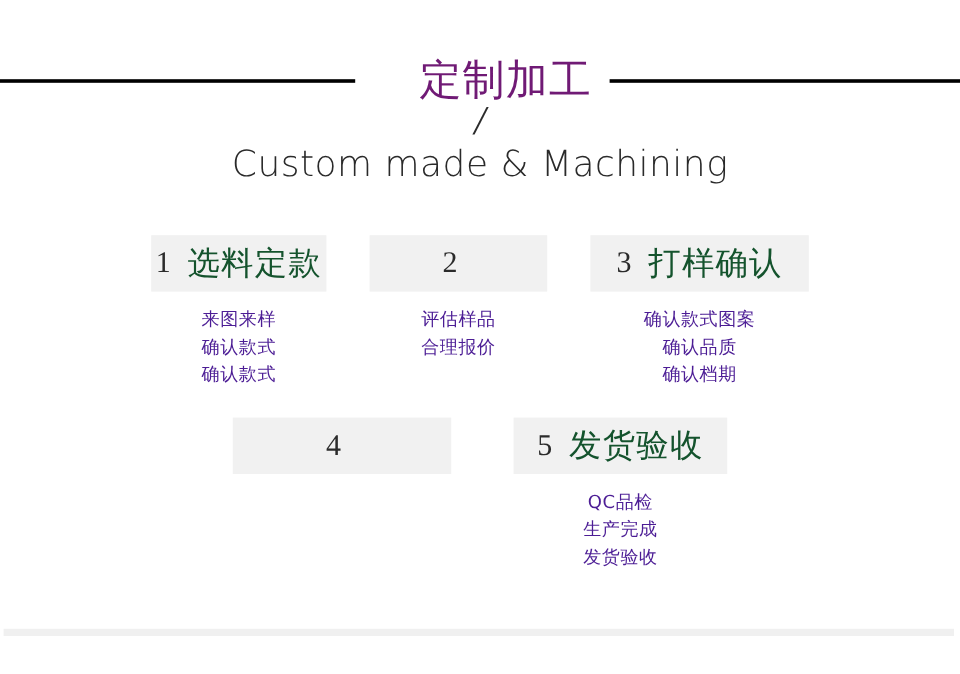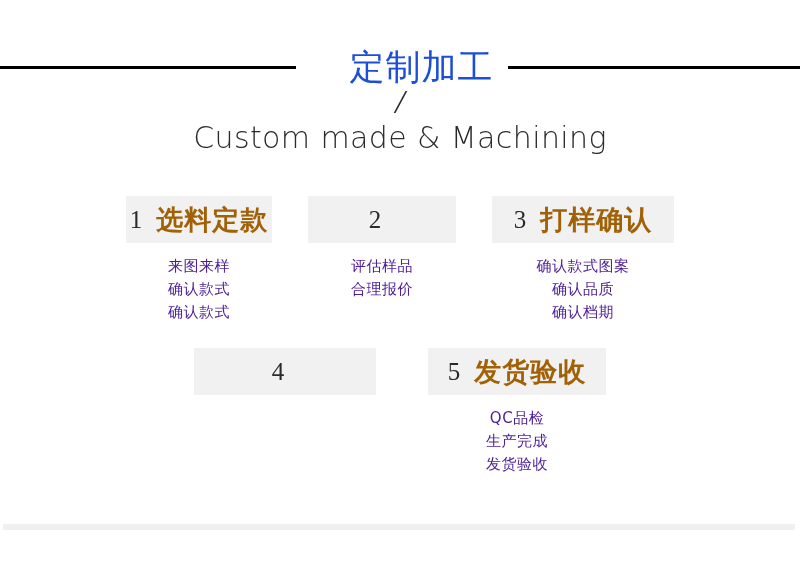--- a/index.html
+++ b/index.html
@@ -48,21 +48,21 @@
     flex: 0 0 auto;
   }
   .rule-left { width: 310px; margin-right: 14px; }
   .rule-right { width: 307px; margin-left: 14px; }
 
   .title-cn {
     font-family: "DejaVu Sans", "Liberation Sans", sans-serif;
     font-size: 35px;
     font-weight: 400;
     letter-spacing: 1px;
-    color: #1d4ed8;
+    color: #701a75;
     white-space: nowrap;
     line-height: 1;
     margin-left: 40px;
   }
 
   .slash {
     position: absolute;
     left: 0;
     top: 84px;
     width: 800px;
@@ -128,22 +128,22 @@
     font-size: 25px;
     font-weight: 400;
     color: #2b2b2b;
     margin-right: 14px;
     line-height: 1;
   }
 
   .step-title {
     font-family: "DejaVu Sans", "Liberation Sans", sans-serif;
     font-size: 27px;
-    font-weight: 700;
-    color: #a16207;
+    font-weight: 400;
+    color: #14532d;
     letter-spacing: 1px;
     line-height: 1;
   }
 
   .step-lines {
     margin-top: 12px;
     text-align: center;
     font-family: "DejaVu Sans", "Liberation Sans", sans-serif;
     font-size: 15px;
     font-weight: 400;

